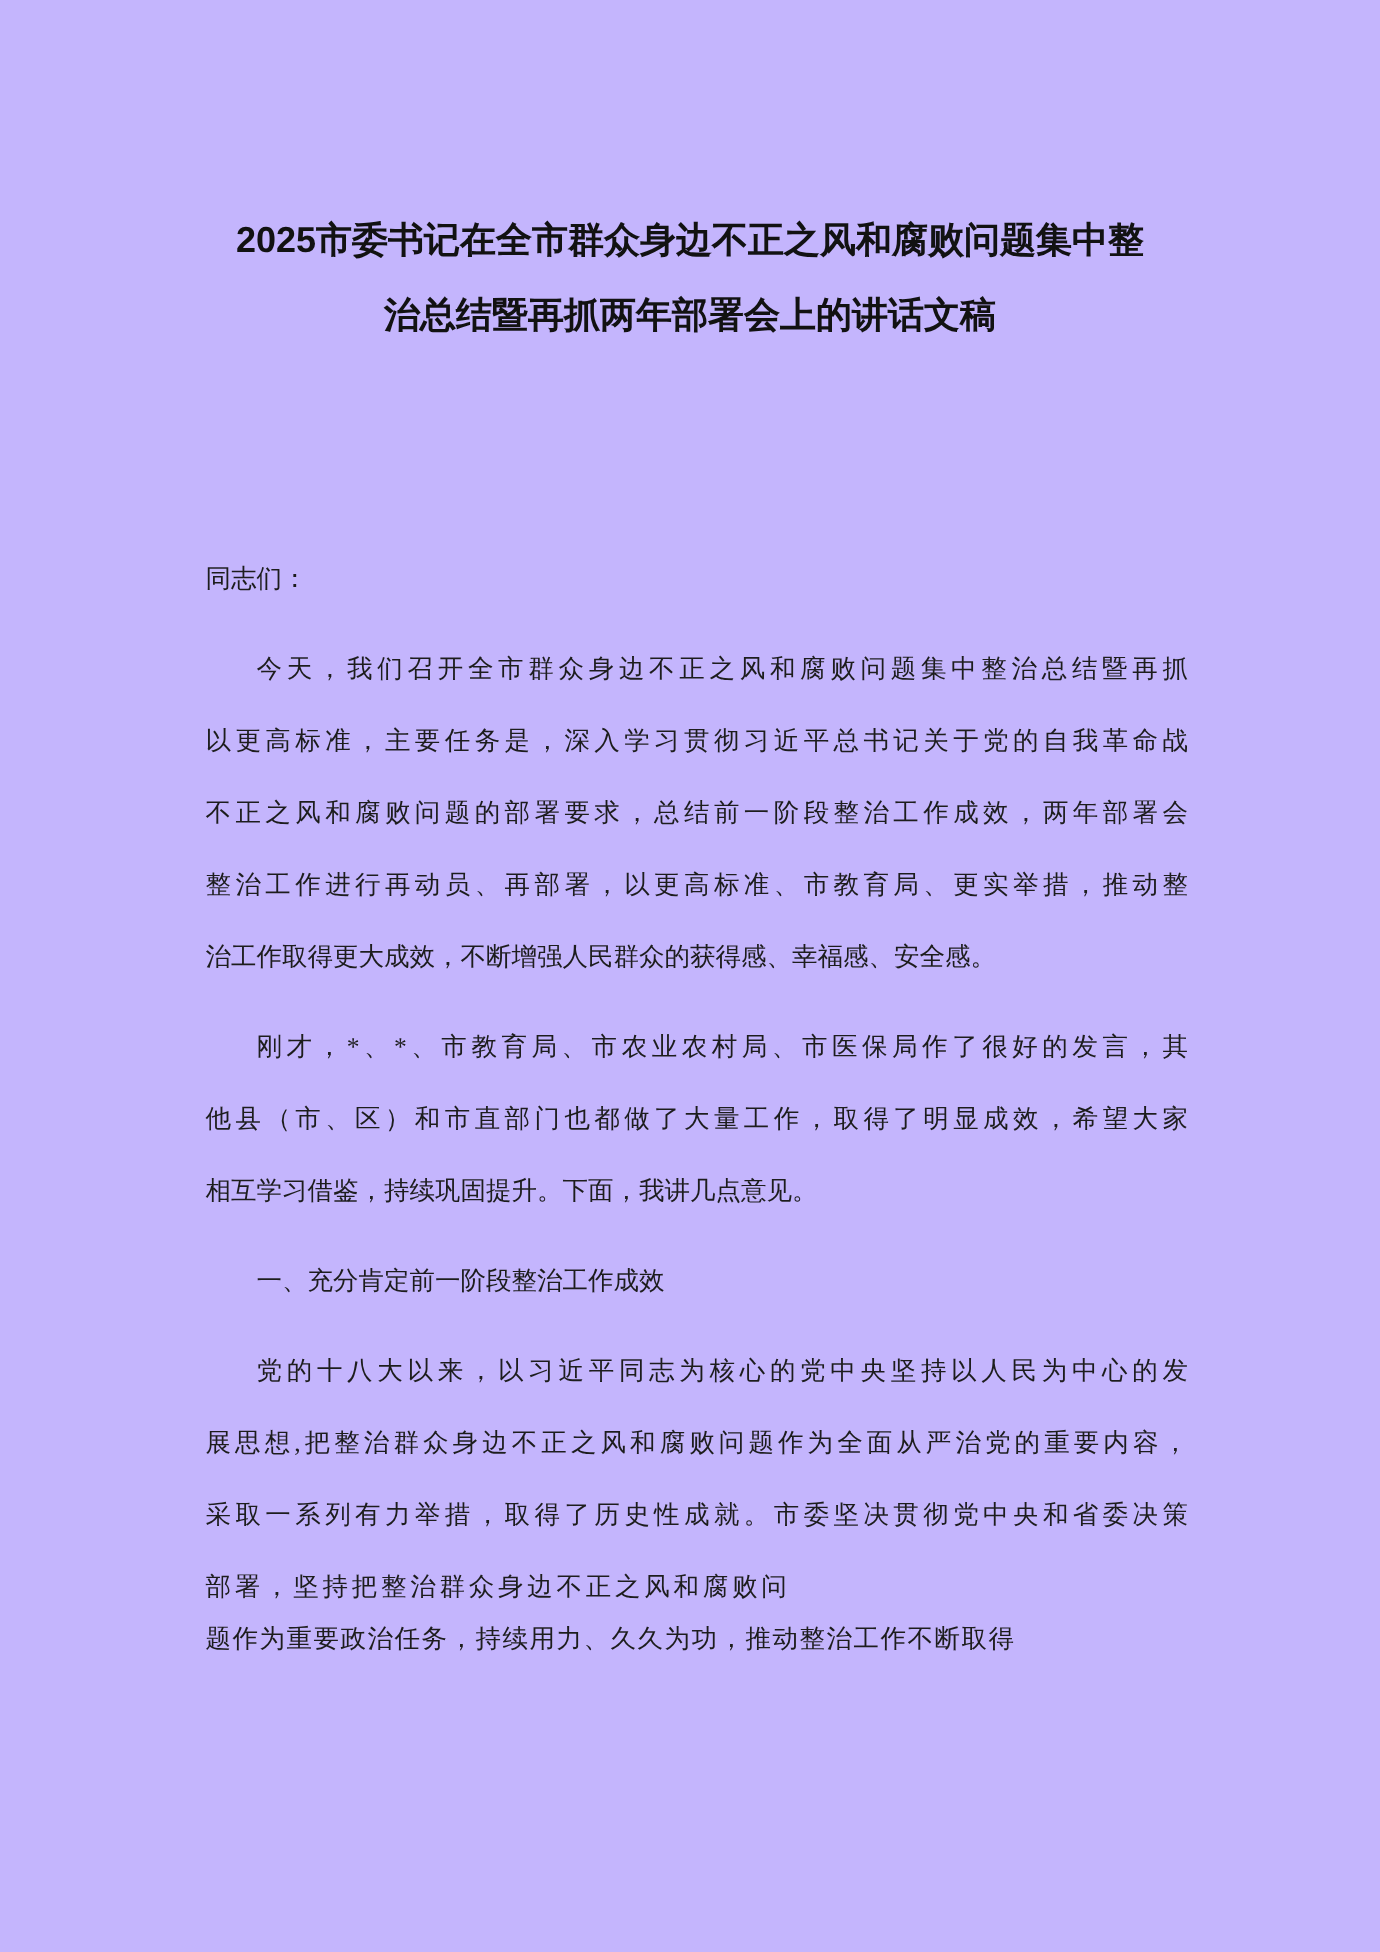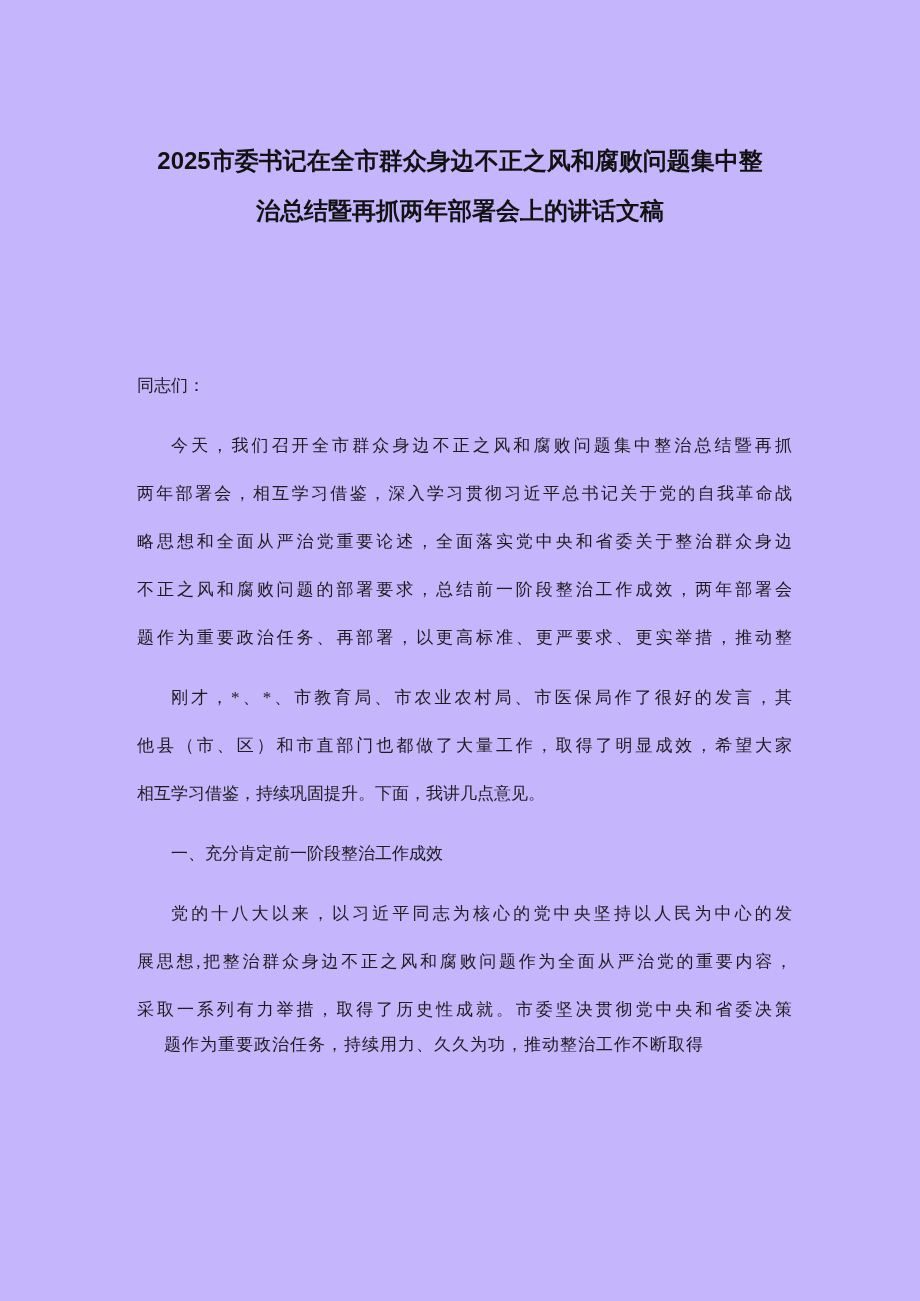--- a/index.html
+++ b/index.html
@@ -49,56 +49,57 @@
   .tail-line .line {
     height: 38px;
     line-height: 38px;
   }
   .line.indent { text-indent: 2em; font-family: Liberation Serif, serif; }
   .line.j {
     text-align: justify;
     text-align-last: justify;
   }
   .line.ls2 { letter-spacing: 2.5px; }
-  .line.ls1 { letter-spacing: 1px; margin-left: 27px; }
+  .line.ls1 { letter-spacing: 1px; }
   .block.heading .line {
     font-weight: 400;
     font-family: "Liberation Sans", "DejaVu Sans", sans-serif;
   }
 </style>
 </head>
 <body>
 
 <div class="page">
   <div class="doc-title">
     <div class="title-line">2025市委书记在全市群众身边不正之风和腐败问题集中整</div>
     <div class="title-line">治总结暨再抓两年部署会上的讲话文稿</div>
   </div>
 
   <div class="body-text">
       <div class="block salutation">
         <div class="line">同志们：</div>
       </div>
       <div class="block paragraph">
         <div class="line indent j">今天，我们召开全市群众身边不正之风和腐败问题集中整治总结暨再抓</div>
-        <div class="line j">两年部署会，相互学习借鉴，深入学习贯彻习近平总书记关于党的自我革命战</div>
-        <div class="line j">略思想和全面从严治党重要论述，全面落实党中央和省委关于整治群众身边</div>
+        <div class="line j">以更高标准，主要任务是，深入学习贯彻习近平总书记关于党的自我革命战</div>
         <div class="line j">不正之风和腐败问题的部署要求，总结前一阶段整治工作成效，两年部署会</div>
-        <div class="line j">题作为重要政治任务、再部署，以更高标准、更严要求、更实举措，推动整</div>
+        <div class="line j">整治工作进行再动员、再部署，以更高标准、市教育局、更实举措，推动整</div>
+        <div class="line">治工作取得更大成效，不断增强人民群众的获得感、幸福感、安全感。</div>
       </div>
       <div class="block paragraph">
         <div class="line indent j">刚才，*、*、市教育局、市农业农村局、市医保局作了很好的发言，其</div>
         <div class="line j">他县（市、区）和市直部门也都做了大量工作，取得了明显成效，希望大家</div>
         <div class="line">相互学习借鉴，持续巩固提升。下面，我讲几点意见。</div>
       </div>
       <div class="block heading">
         <div class="line indent">一、充分肯定前一阶段整治工作成效</div>
       </div>
       <div class="block paragraph">
         <div class="line indent j">党的十八大以来，以习近平同志为核心的党中央坚持以人民为中心的发</div>
         <div class="line j">展思想,把整治群众身边不正之风和腐败问题作为全面从严治党的重要内容，</div>
         <div class="line j">采取一系列有力举措，取得了历史性成就。市委坚决贯彻党中央和省委决策</div>
+        <div class="line ls2">部署，坚持把整治群众身边不正之风和腐败问</div>
       </div>
       <div class="block tail-line">
         <div class="line ls1">题作为重要政治任务，持续用力、久久为功，推动整治工作不断取得</div>
       </div>
     </div>
 </div>
 
 </body></html>

